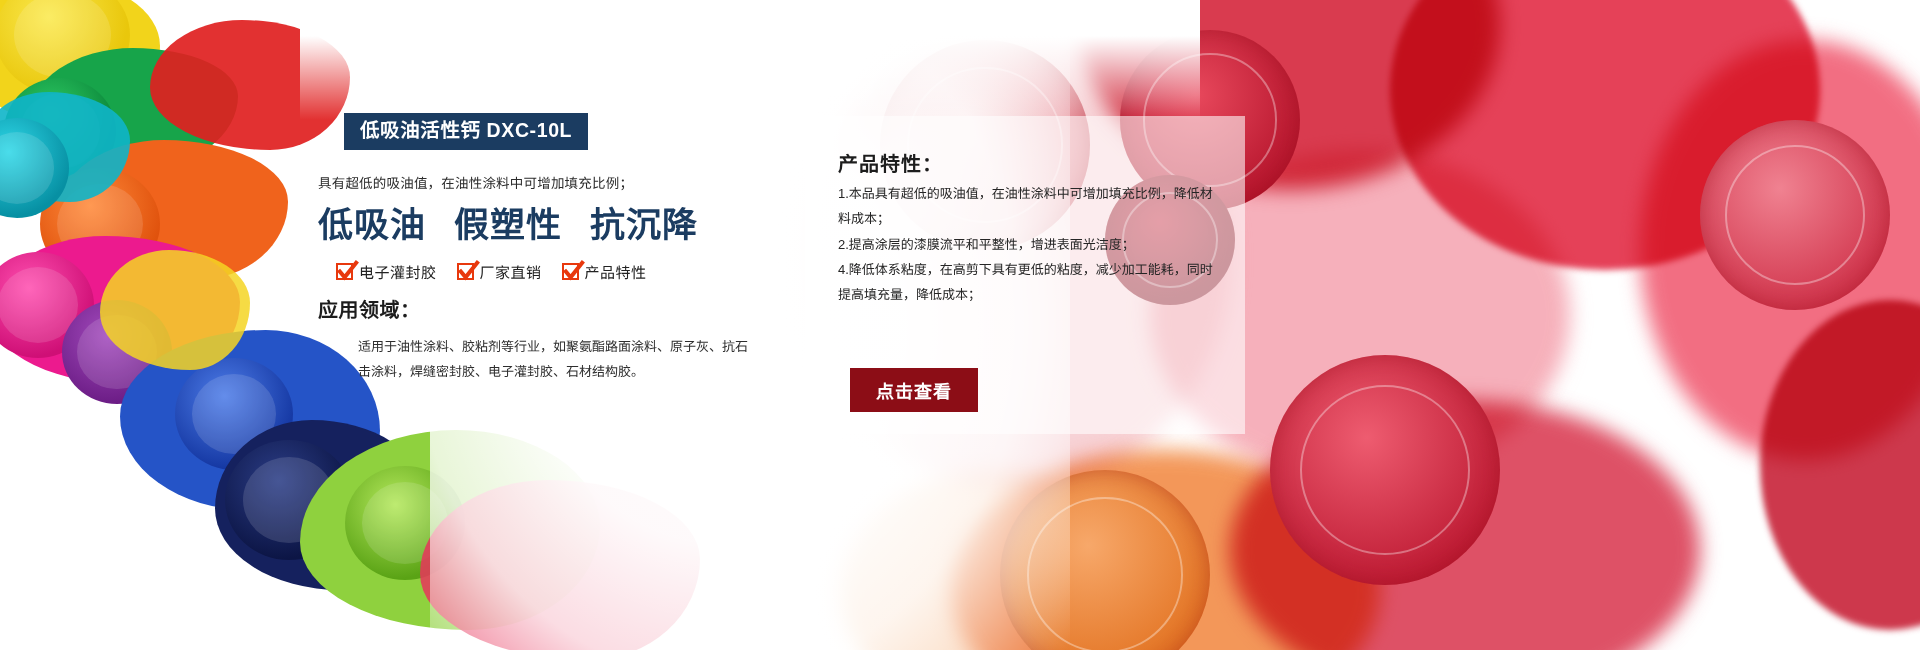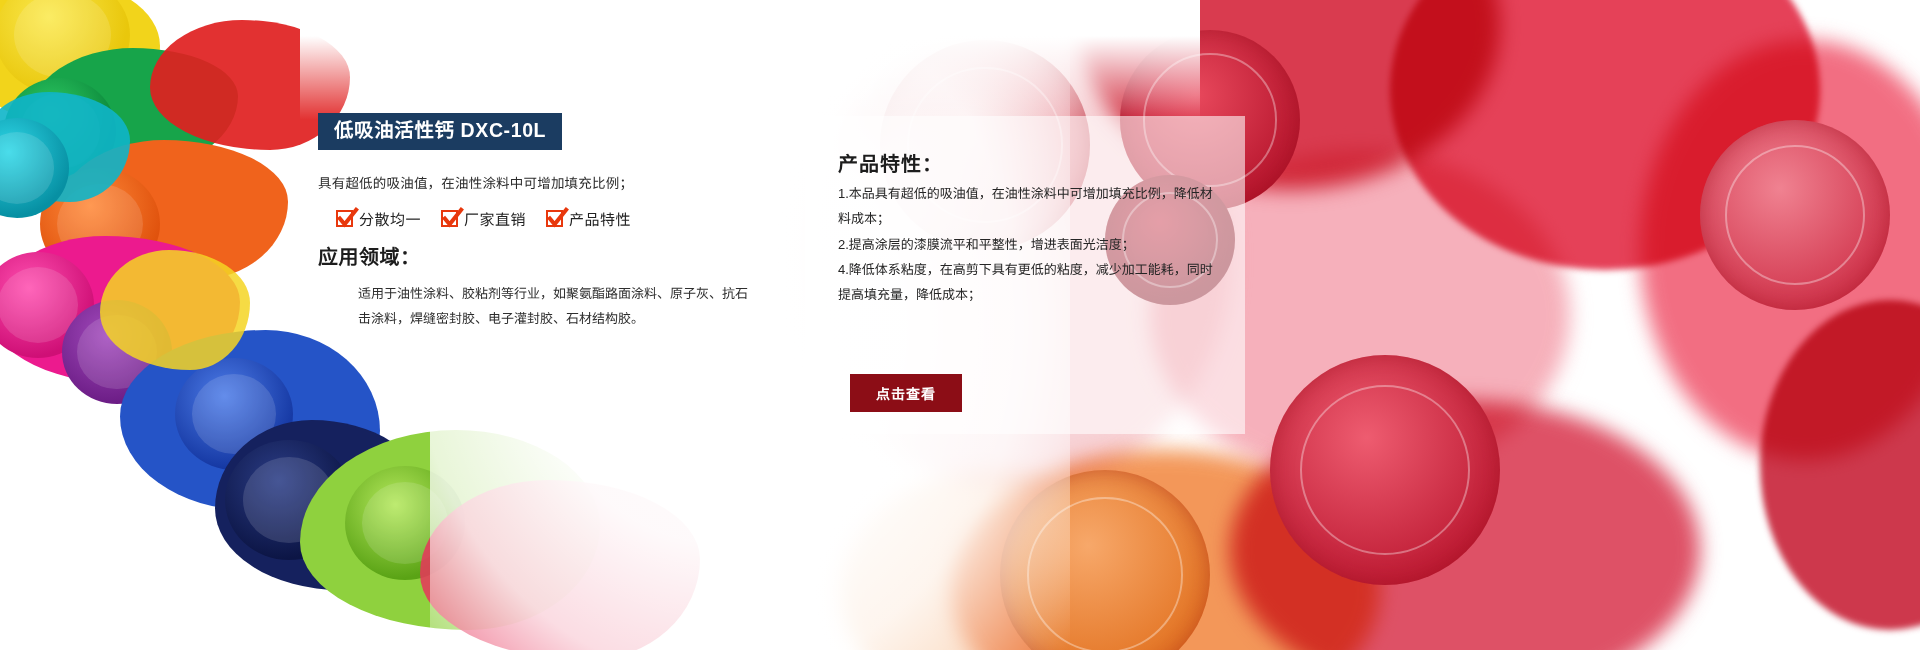--- a/index.html
+++ b/index.html
@@ -82,20 +82,21 @@
   #title-banner {
     display:inline-block;
     background:#1b3c61;
     color:#ffffff;
     font-size:19.5px;
     font-weight:bold;
     letter-spacing:.6px;
     padding:8px 16px 9px 16px;
     line-height:1;
     white-space:nowrap;
+    margin-left:26px;
   }
   #subtitle {
     margin-top:22px;
     font-size:13.5px;
     color:#2b2b2b;
     letter-spacing:.2px;
     white-space:nowrap;
   }
   #headline {
     margin-top:13px;
@@ -169,21 +170,21 @@
     color:#252525;
     line-height:1.95;
     list-style:none;
   }
   #feature-list li { white-space:normal; }
   #cta-button {
     position:absolute;
     left:45px; bottom:22px;
     background:#8c0d16;
     color:#ffffff;
-    font-size:14px;
+    font-size:18px;
     font-weight:bold;
     letter-spacing:1px;
     padding:9px 26px;
     border:none;
     cursor:pointer;
     font-family:inherit;
   }
 </style>
 </head>
 <body>
@@ -243,30 +244,33 @@
     <div class="white-wash"></div>
     <div class="white-top"></div>
   </div>
 
   <div id="left-content">
 
     <div id="title-banner">低吸油活性钙 DXC-10L</div>
 
     <div id="subtitle">具有超低的吸油值，在油性涂料中可增加填充比例；</div>
 
+    <div id="headline">
+      <span class="hl-word">低吸油</span><span class="hl-word">假塑性</span><span class="hl-word">抗沉降</span>
+    </div>
 
     <div id="badge-row">
 
       <div class="badge">
         <span class="badge-check">
           <svg viewBox="0 0 24 24" aria-hidden="true">
             <path d="M4 12 L9 18 L21 3" fill="none" stroke="#e8380d" stroke-width="4.2" stroke-linecap="square"></path>
           </svg>
         </span>
-        <span class="badge-label">分散均一</span>
+        <span class="badge-label">电子灌封胶</span>
       </div>
 
       <div class="badge">
         <span class="badge-check">
           <svg viewBox="0 0 24 24" aria-hidden="true">
             <path d="M4 12 L9 18 L21 3" fill="none" stroke="#e8380d" stroke-width="4.2" stroke-linecap="square"></path>
           </svg>
         </span>
         <span class="badge-label">厂家直销</span>
       </div>

